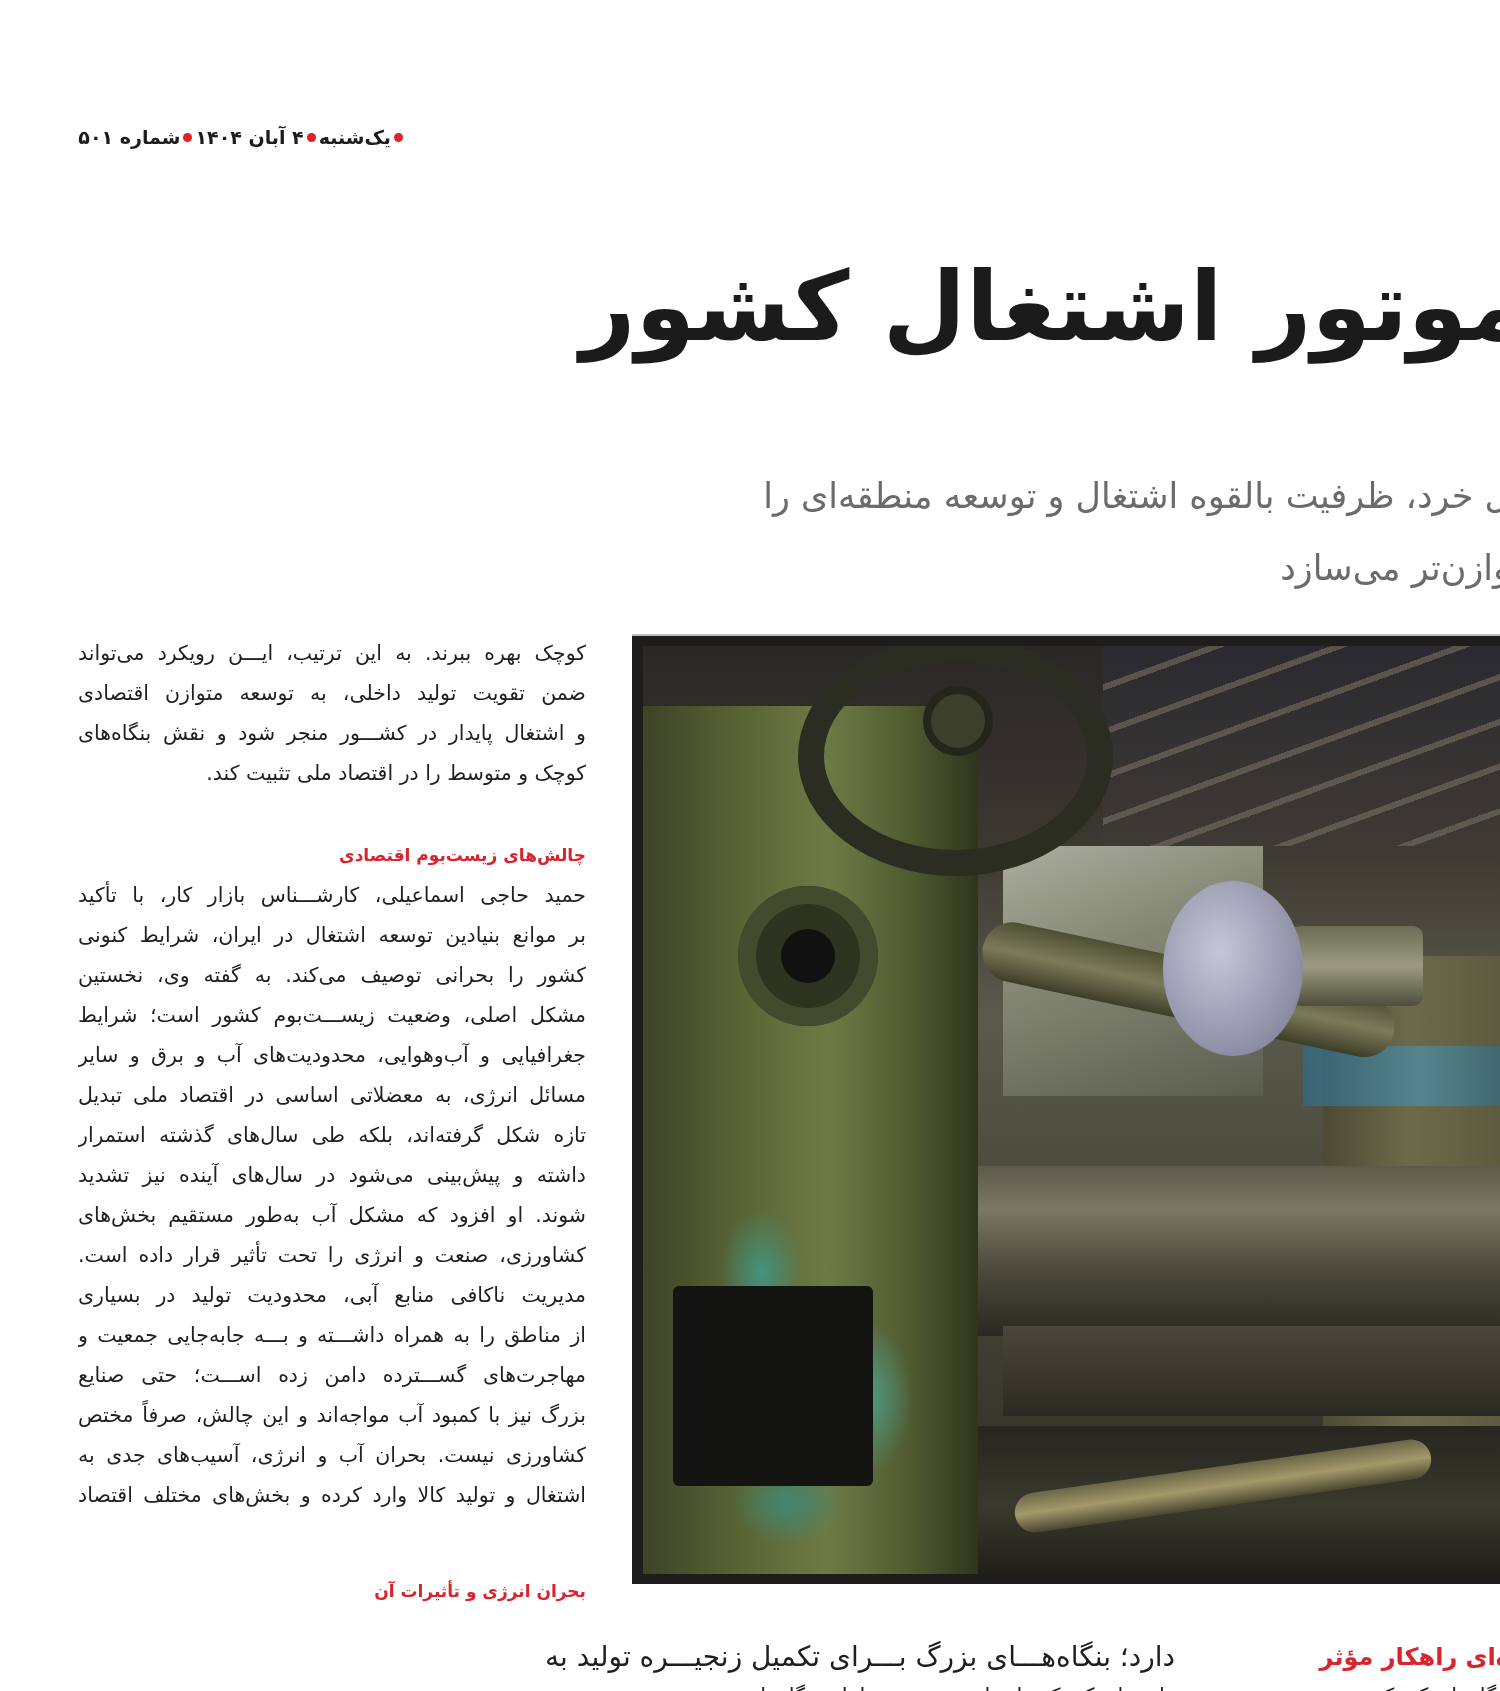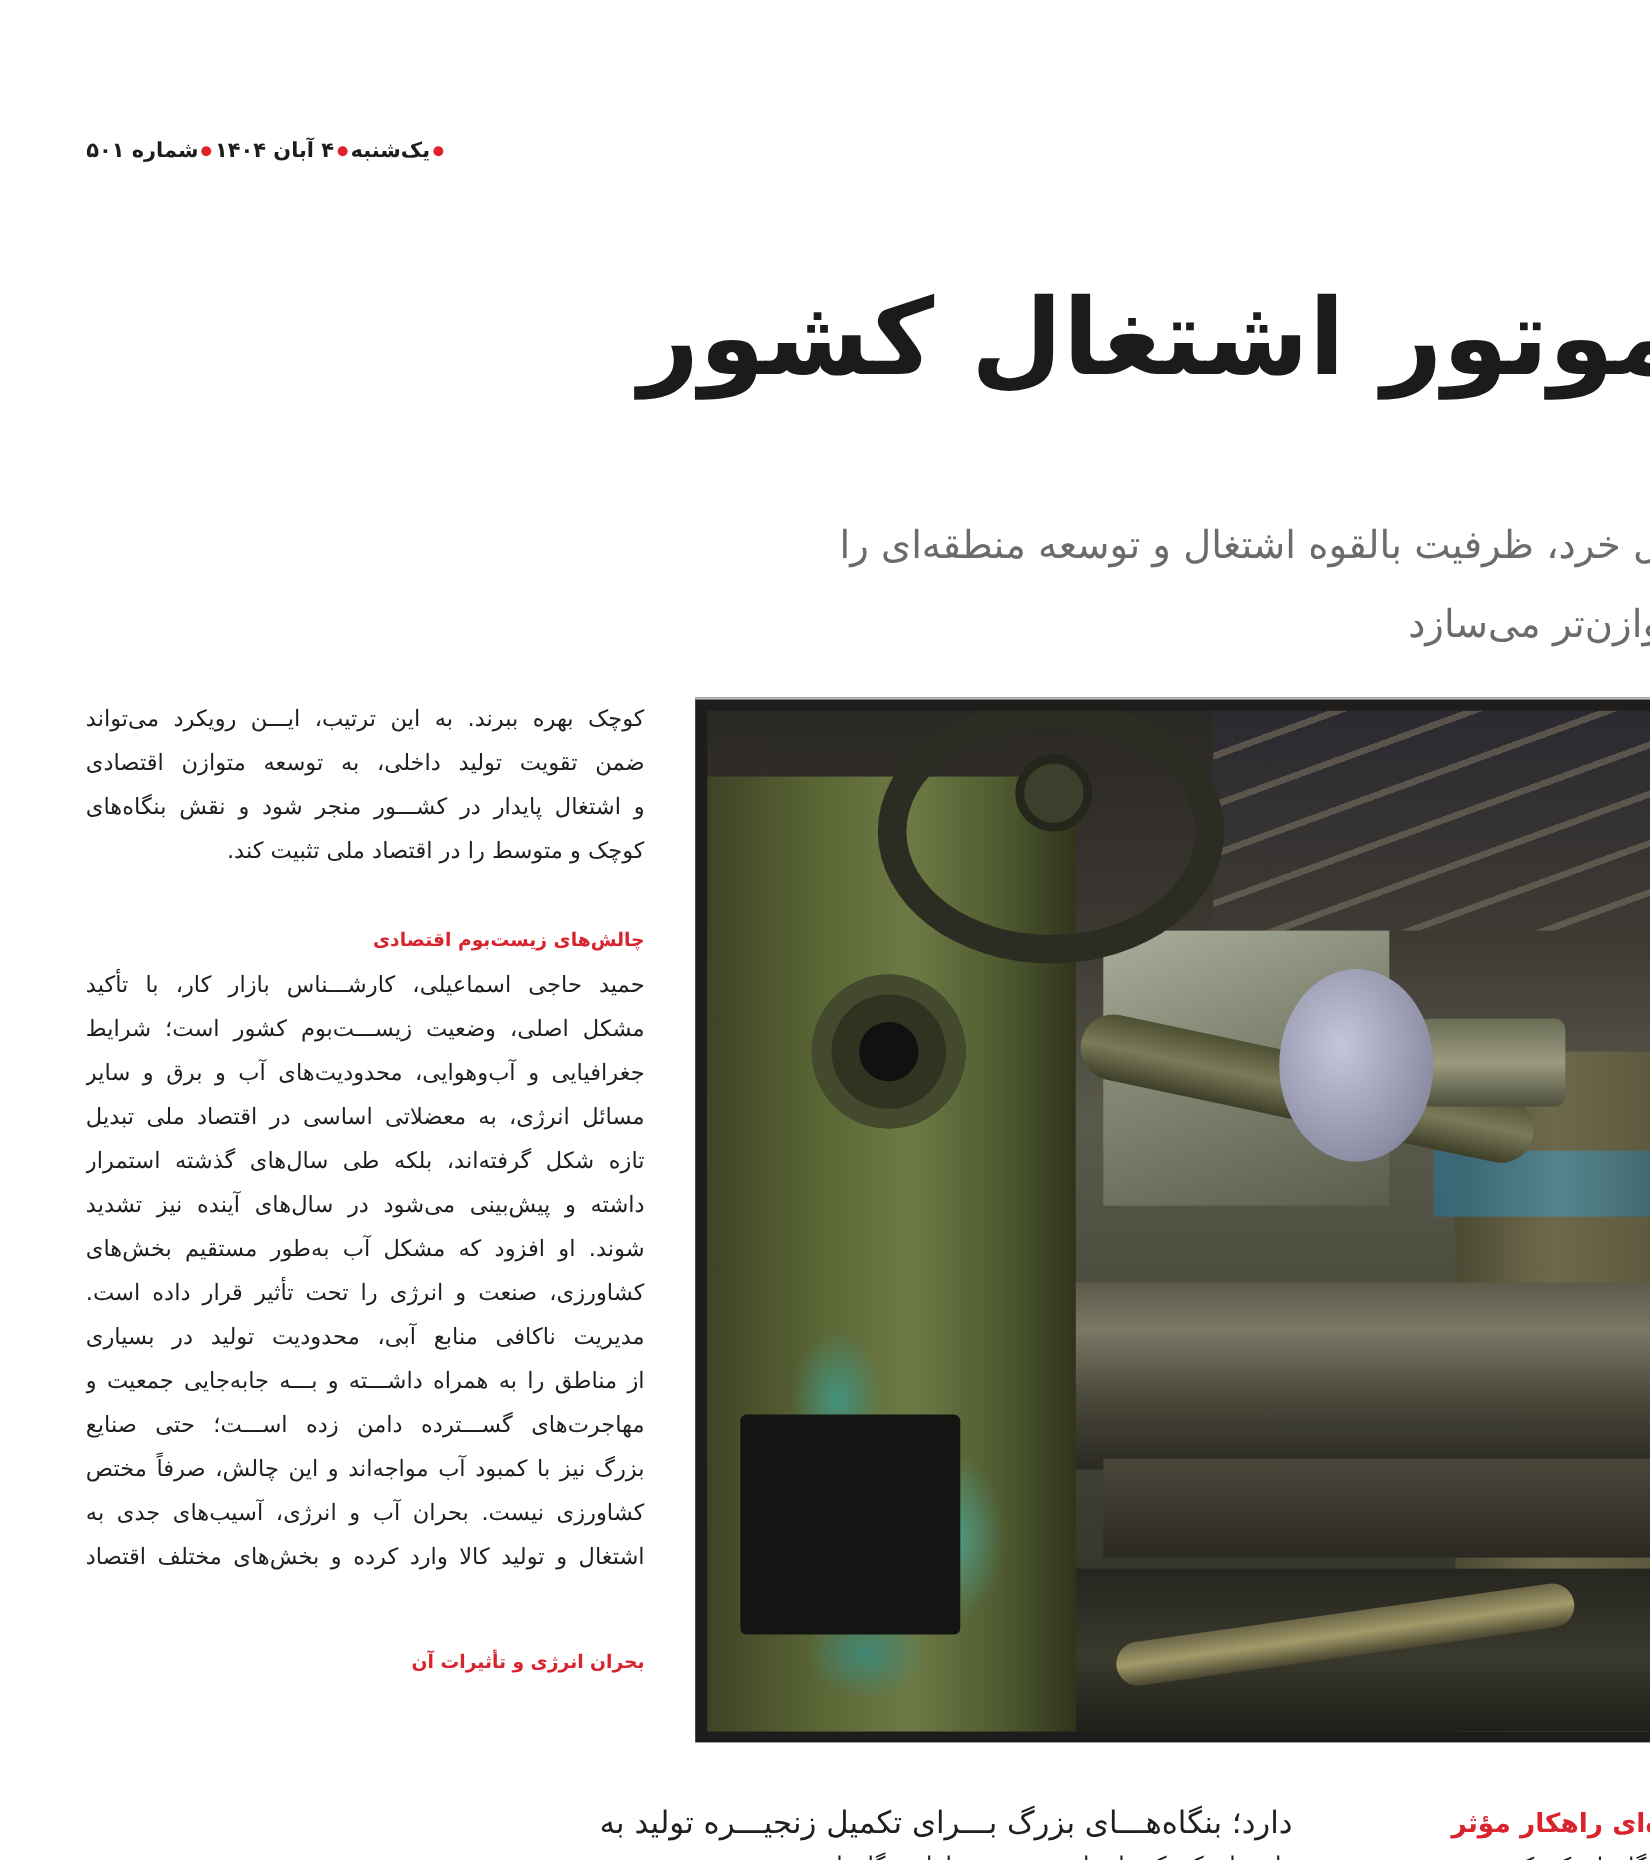--- a/index.html
+++ b/index.html
@@ -176,20 +176,22 @@
   <div class="col-left">
     <span class="line">کوچک بهره ببرند. به این ترتیب، ایـــن رویکرد می‌تواند</span>
     <span class="line">ضمن تقویت تولید داخلی، به توسعه متوازن اقتصادی</span>
     <span class="line">و اشتغال پایدار در کشـــور منجر شود و نقش بنگاه‌های</span>
     <span class="line" style="text-align-last:right">کوچک و متوسط را در اقتصاد ملی تثبیت کند.</span>
 
     <div class="gap-1"></div>
     <div class="section-heading">چالش‌های زیست‌بوم اقتصادی</div>
 
     <span class="line">حمید حاجی اسماعیلی، کارشـــناس بازار کار، با تأکید</span>
+    <span class="line">بر موانع بنیادین توسعه اشتغال در ایران، شرایط کنونی</span>
+    <span class="line">کشور را بحرانی توصیف می‌کند. به گفته وی، نخستین</span>
     <span class="line">مشکل اصلی، وضعیت زیســـت‌بوم کشور است؛ شرایط</span>
     <span class="line">جغرافیایی و آب‌وهوایی، محدودیت‌های آب و برق و سایر</span>
     <span class="line">مسائل انرژی، به معضلاتی اساسی در اقتصاد ملی تبدیل</span>
     <span class="line">تازه شکل گرفته‌اند، بلکه طی سال‌های گذشته استمرار</span>
     <span class="line">داشته و پیش‌بینی می‌شود در سال‌های آینده نیز تشدید</span>
     <span class="line">شوند. او افزود که مشکل آب به‌طور مستقیم بخش‌های</span>
     <span class="line">کشاورزی، صنعت و انرژی را تحت تأثیر قرار داده است.</span>
     <span class="line">مدیریت ناکافی منابع آبی، محدودیت تولید در بسیاری</span>
     <span class="line">از مناطق را به همراه داشـــته و بـــه جابه‌جایی جمعیت و</span>
     <span class="line">مهاجرت‌های گســـترده دامن زده اســـت؛ حتی صنایع</span>

